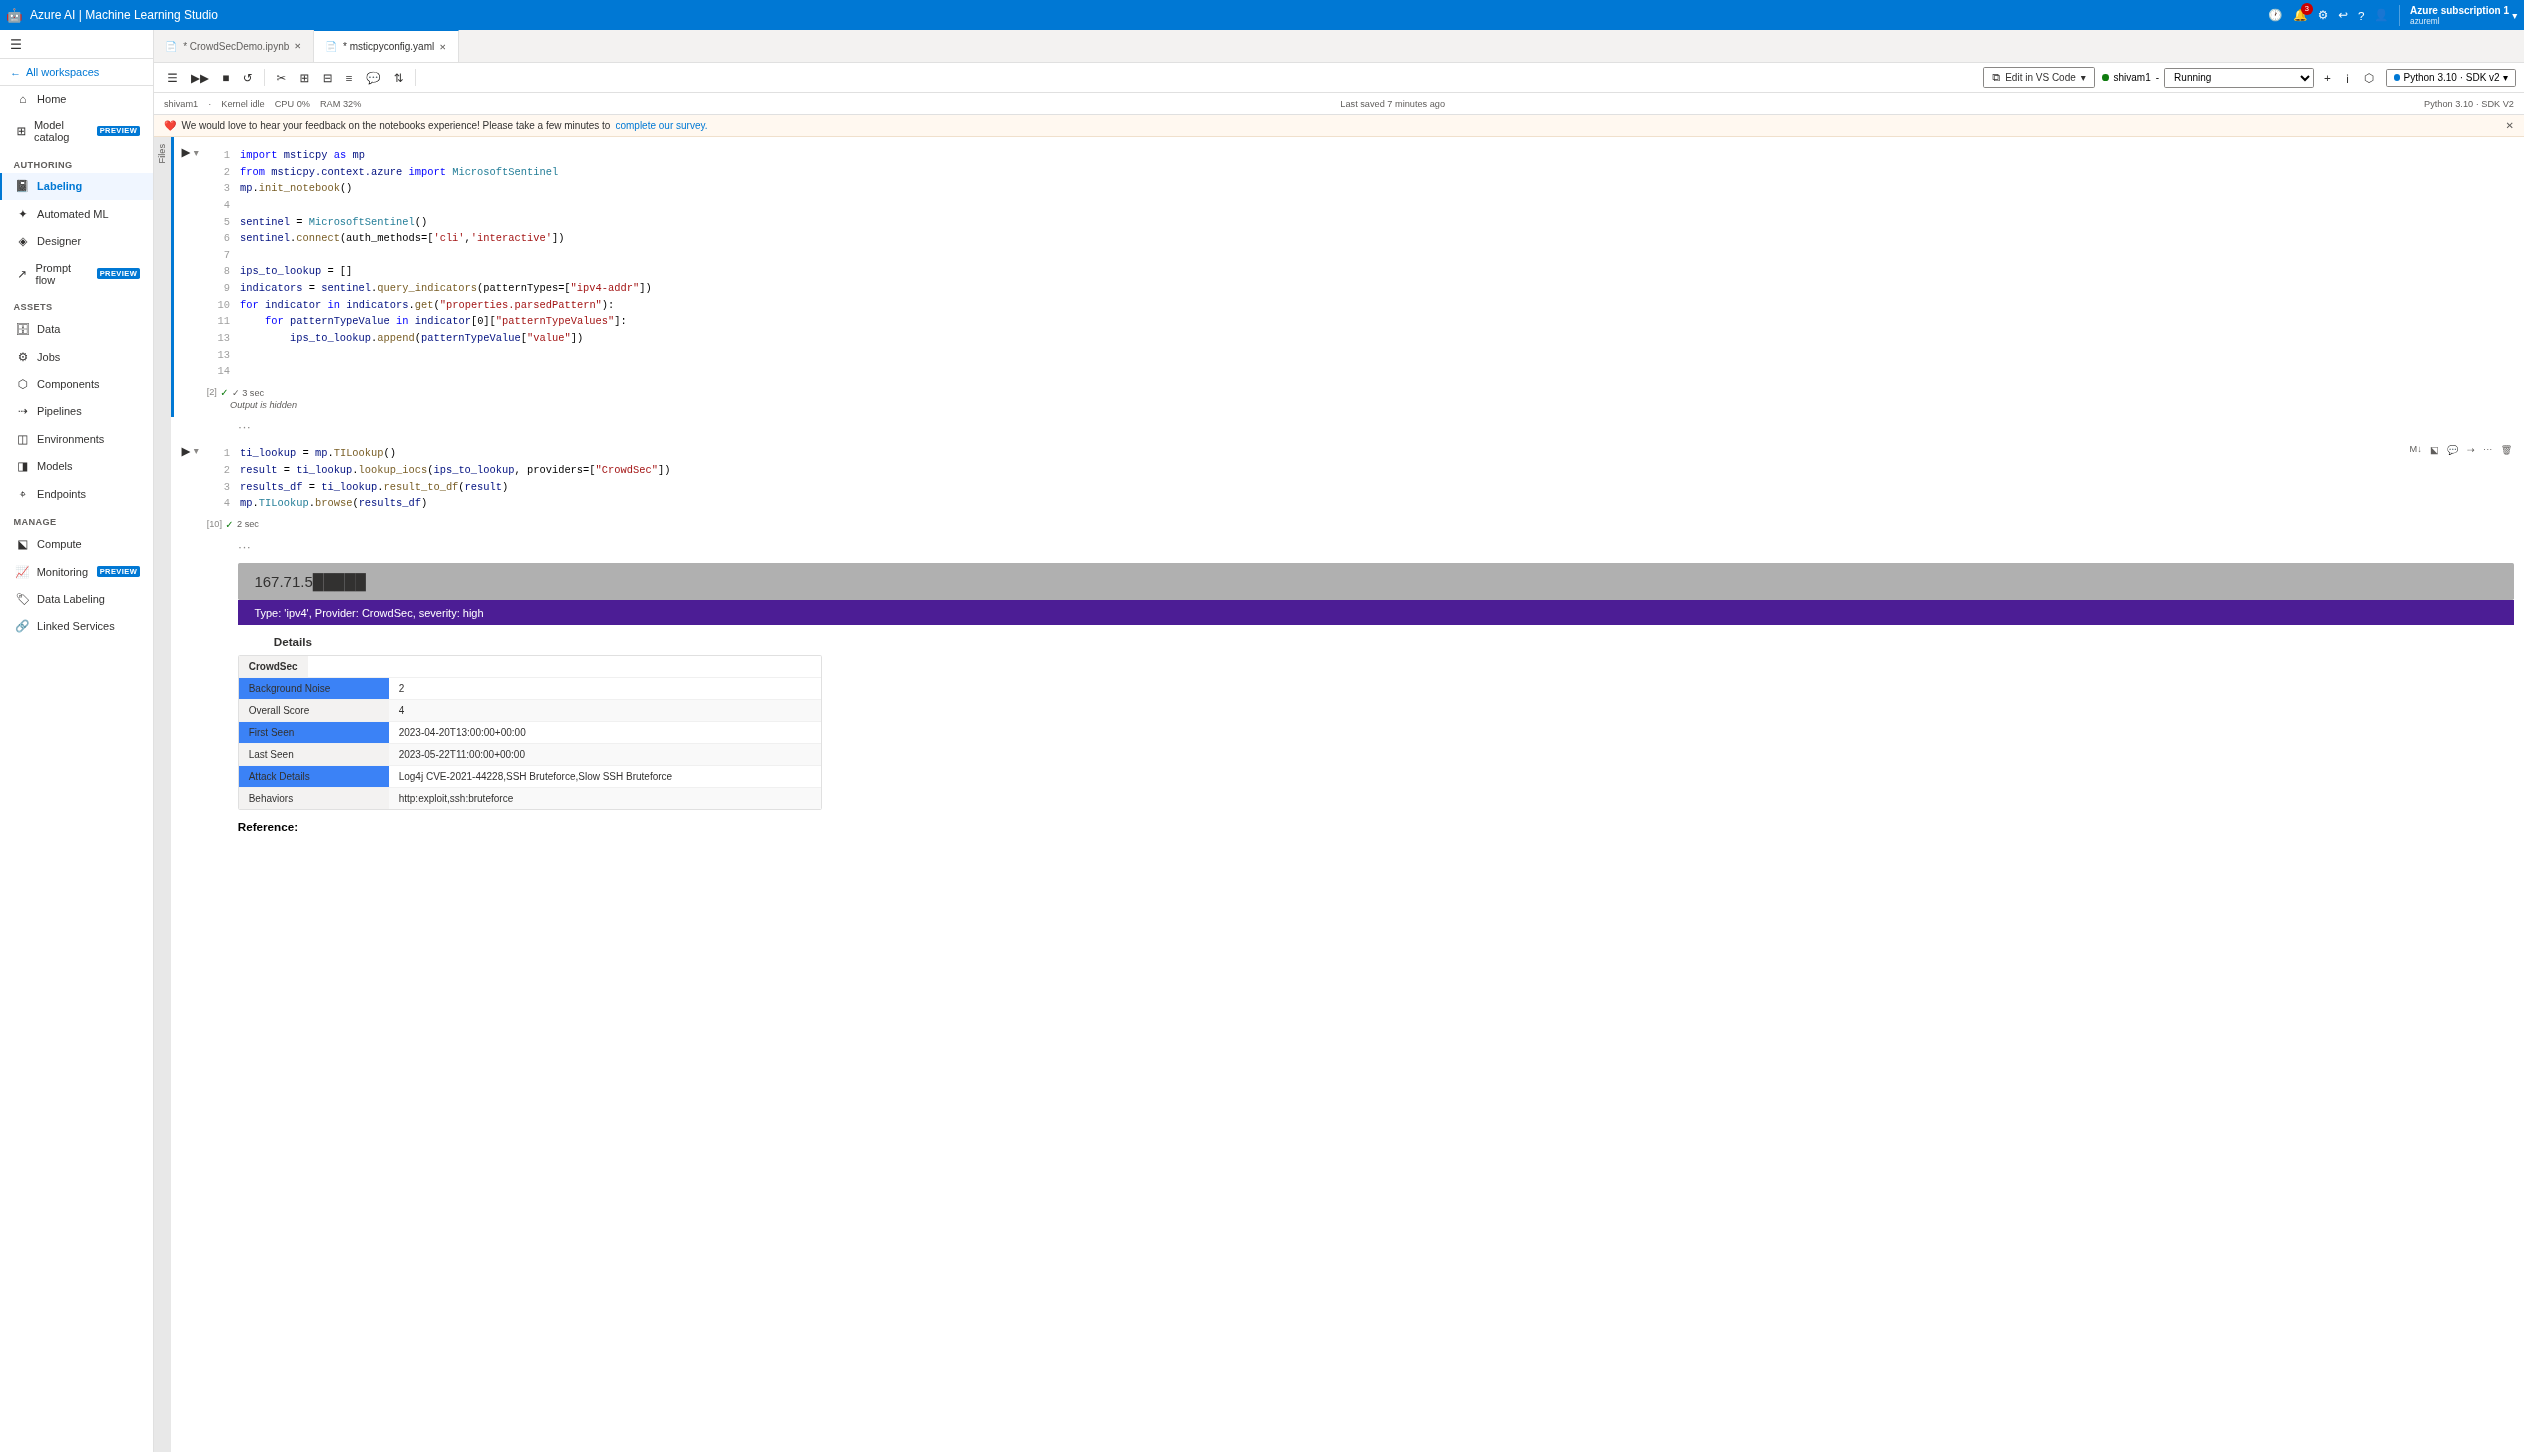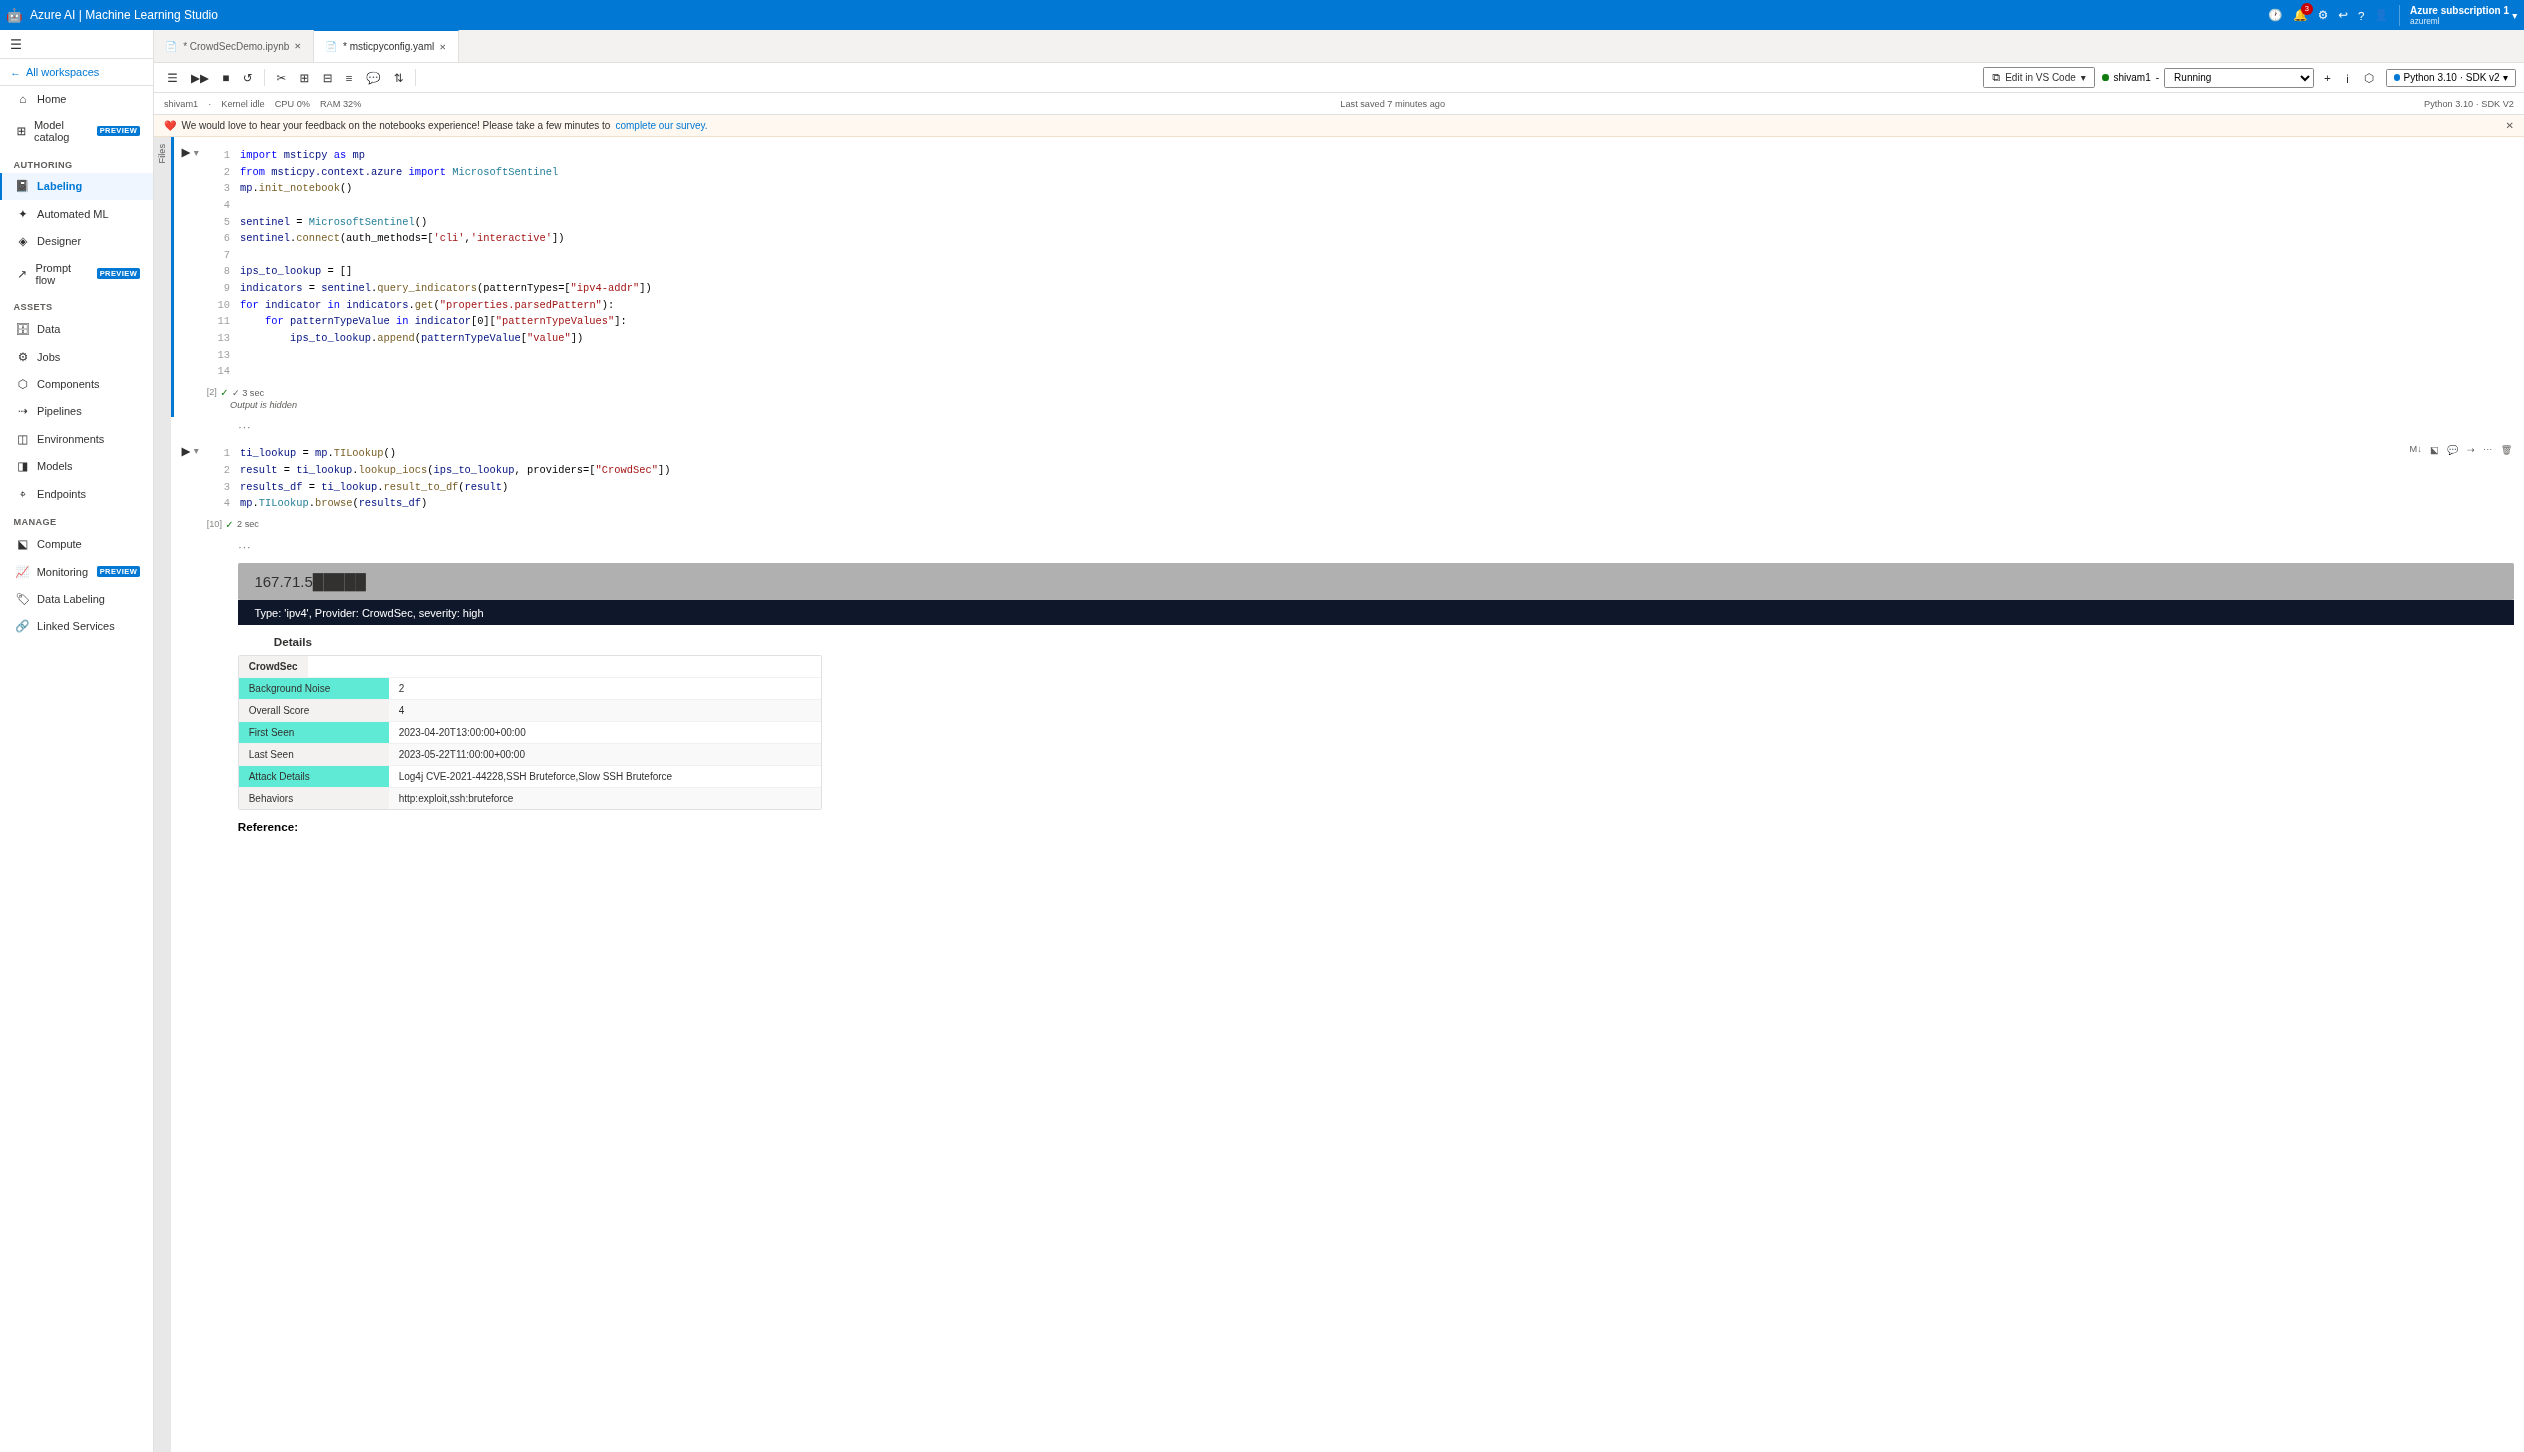--- a/index.html
+++ b/index.html
@@ -252,21 +252,21 @@
     .result-header {
       background: #b0b0b0;
       color: #323130;
       font-size: 15px;
       font-weight: 500;
       padding: 10px 16.7px;
       margin: 6.7px 10px 0 67px;
       border-radius: 1.7px;
     }
     .result-type-bar {
-      background: #0f172a;
+      background: #4c1d95;
       color: white;
       font-size: 11px;
       font-weight: 500;
       padding: 6.7px 16.7px;
       margin: 0 10px 0 67px;
     }
     .details-section {
       margin: 10px 10px 0 67px;
     }
     .details-title { font-size: 11.7px; font-weight: 600; color: #323130; margin-bottom: 6.7px; padding-left: 36px; }
@@ -281,21 +281,21 @@
     }
     .details-table .row {
       display: flex;
       border-bottom: 0.8px solid #f0f0f0;
     }
     .details-table .row:last-child { border-bottom: none; }
     .details-table .cell-label {
       width: 150px;
       padding: 5px 10px;
       color: #323130;
-      background: #5eead4;
+      background: #3b82f6;
       flex-shrink: 0;
       font-weight: 500;
     }
     .details-table .cell-value {
       padding: 5px 10px;
       color: #323130;
       flex: 1;
       background: #fff;
     }
     .details-table .section-header {

